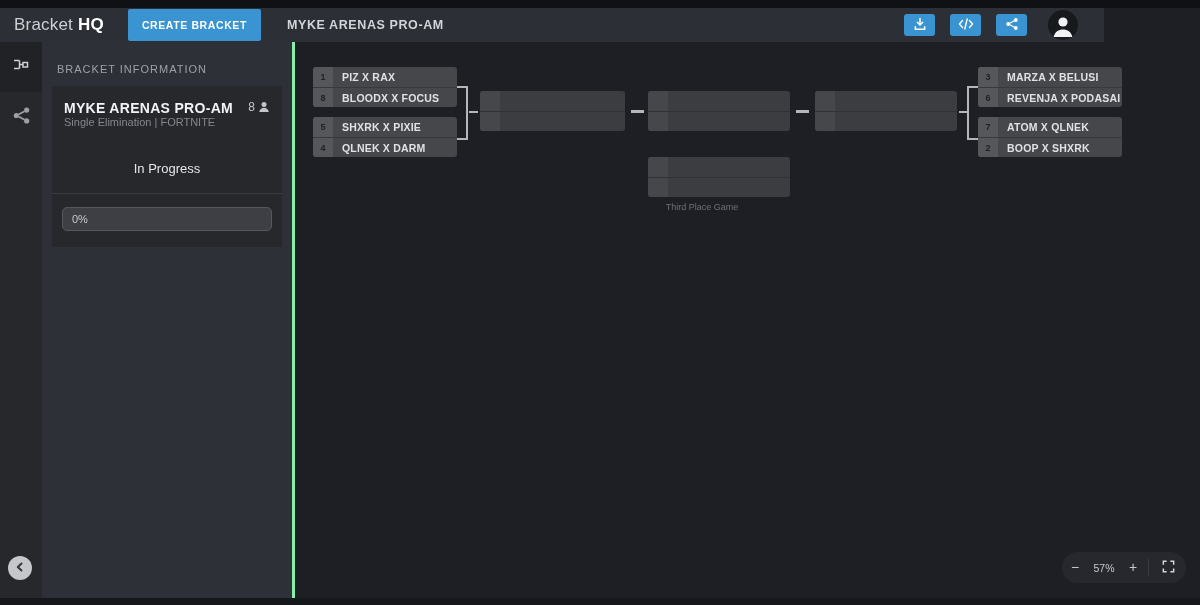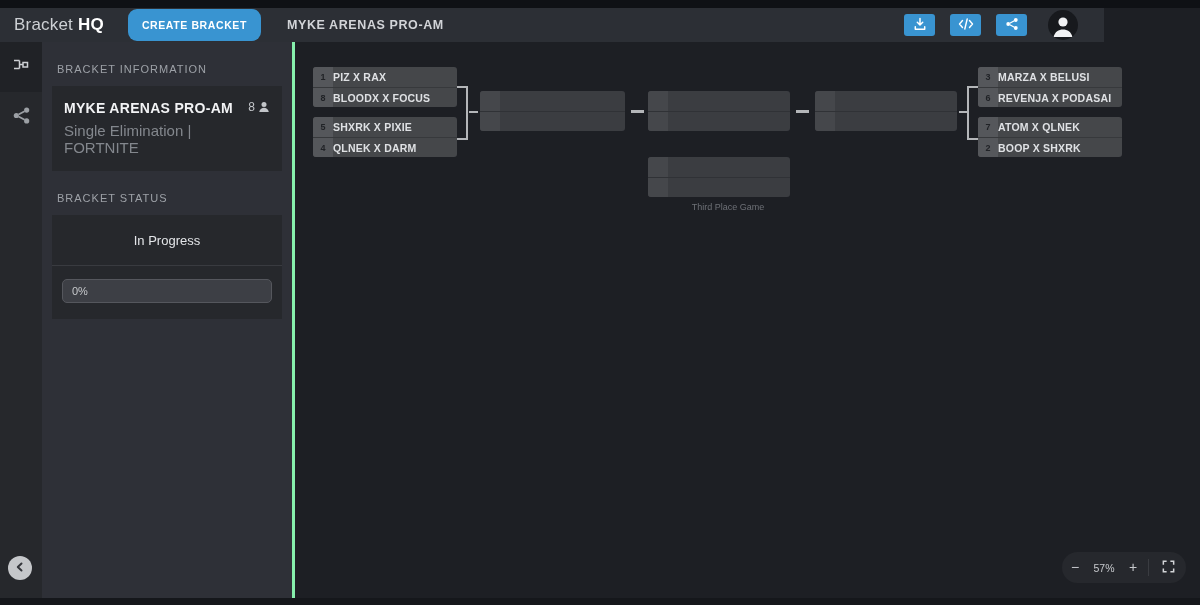--- a/index.html
+++ b/index.html
@@ -14,21 +14,21 @@
   .top-strip { position:absolute; top:0; left:0; width:1200px; height:8px; background:#0f1115; }
   .navbar {
     position:absolute; top:8px; left:0; width:1104px; height:34px;
     background:#2c2f35; display:flex; align-items:center;
   }
   .brand { margin-left:14px; font-size:17px; color:#cdd0d4; letter-spacing:.2px; cursor:pointer; white-space:nowrap; }
   .brand b { color:#ffffff; font-weight:bold; }
   .create-btn {
     margin-left:24px; background:#3994d1; color:#fff; border:none; cursor:pointer;
     font-family:inherit; font-size:10.5px; font-weight:bold; letter-spacing:.6px;
-    padding:10px 14px; border-radius:9px;
+    padding:10px 14px; border-radius:2px;
   }
   .nav-title { margin-left:26px; font-size:12.5px; font-weight:bold; color:#d2d4d8; letter-spacing:.6px; }
   .nav-right { margin-left:auto; display:flex; align-items:center; margin-right:26px; }
   .nav-icon-btn {
     width:31px; height:22px; background:#3994d1; border:none; border-radius:3px; cursor:pointer;
     display:flex; align-items:center; justify-content:center; margin-left:15px;
   }
   .avatar {
     width:30px; height:30px; border-radius:50%; background:#17191d; margin-left:21px;
     position:relative; overflow:hidden; cursor:pointer; flex:none;
@@ -41,48 +41,48 @@
   .panel {
     width:253px; flex:none; background:#2e3037; border-right:3px solid #86efac;
     color:#d8dadd;
   }
   .section-header {
     padding:21px 15px 11px 15px; font-size:11px; letter-spacing:1px; color:#9da1a7;
   }
   .card { background:#26282c; margin:0 10px; }
   .info-card { padding:14px 12px 15px 12px; display:flex; }
   .info-name { font-size:14px; font-weight:bold; color:#f2f3f5; letter-spacing:.3px; }
-  .info-meta { font-size:15px; color:#83878d; margin-top:6px; }
+  .info-meta { font-size:11px; color:#83878d; }
   .info-count { margin-left:auto; display:flex; align-items:flex-start; color:#c2c5c9; font-size:12px; }
   .info-count svg { margin-left:3px; margin-top:1px; }
   .status-text { text-align:center; padding:18px 0 17px 0; font-size:13px; color:#e3e5e8; border-bottom:1px solid #393b40; }
   .progress-wrap { padding:13px 10px 16px 10px; }
   .progress-track {
     height:24px; background:#3d3f45; border:1px solid #55575d; border-radius:5px;
     display:flex; align-items:center; cursor:default;
   }
   .progress-label { font-size:11px; color:#c6c8cb; padding-left:9px; }
   .main { flex:1; position:relative; background:#1d1f24; }
   
   .match { position:absolute; width:144px; border-radius:3px; overflow:hidden; cursor:pointer; }
   .team-row { height:20px; display:flex; align-items:stretch; background:#45474a; }
   .team-row + .team-row { border-top:1px solid #37393c; }
   .seed {
     width:20px; flex:none; background:#55575b; color:#202226; font-size:9px; font-weight:bold;
     display:flex; align-items:center; justify-content:center;
   }
   .tname {
     font-size:10.5px; font-weight:bold; color:#dfe1e4; letter-spacing:.2px;
-    display:flex; align-items:center; white-space:nowrap;
+    padding-left:9px; display:flex; align-items:center; white-space:nowrap;
   }
   .empty-match { position:absolute; width:142px; border-radius:3px; overflow:hidden; cursor:pointer; }
   .empty-row { height:20px; display:flex; background:#3b3d41; }
   .empty-row + .empty-row { border-top:1px solid #303236; }
   .empty-seed { width:20px; flex:none; background:#45474b; }
-  .third-label { position:absolute; left:362px; top:160px; width:142px; text-align:center; font-size:9px; color:#6d7076; }
+  .third-label { position:absolute; left:336px; top:160px; width:142px; text-align:center; font-size:9px; color:#6d7076; }
   
   .conn { position:absolute; background:#b4b6b9; }
   .bracket-l { position:absolute; left:162px; top:44px; width:11px; height:54px;
     border:2px solid #b4b6b9; border-left:none; background:transparent; }
   .bracket-r { position:absolute; left:672px; top:44px; width:11px; height:54px;
     border:2px solid #b4b6b9; border-right:none; background:transparent; }
   
   .zoom-pill {
     position:absolute; left:767px; top:510px; width:124px; height:31px;
     background:#26282d; border-radius:16px; display:flex; align-items:center;
@@ -183,21 +183,20 @@
       <div class="info-count">
         <span>8</span>
         <span>
           <svg width="12" height="12" viewBox="0 0 12 12">
               <circle cx="6" cy="3.4" r="2.5" fill="#c2c5c9"></circle>
               <path d="M1.2 11c.7-3 2.8-4.3 4.8-4.3s4.1 1.3 4.8 4.3z" fill="#c2c5c9"></path>
             </svg>
         </span>
       </div>
     </div>
-    <div class="section-header">BRACKET STATUS</div>
     <div class="card">
       <div class="status-text">In Progress</div>
       <div class="progress-wrap">
         <div class="progress-track">
           <span class="progress-label">0%</span>
         </div>
       </div>
     </div>
   </div>
 

